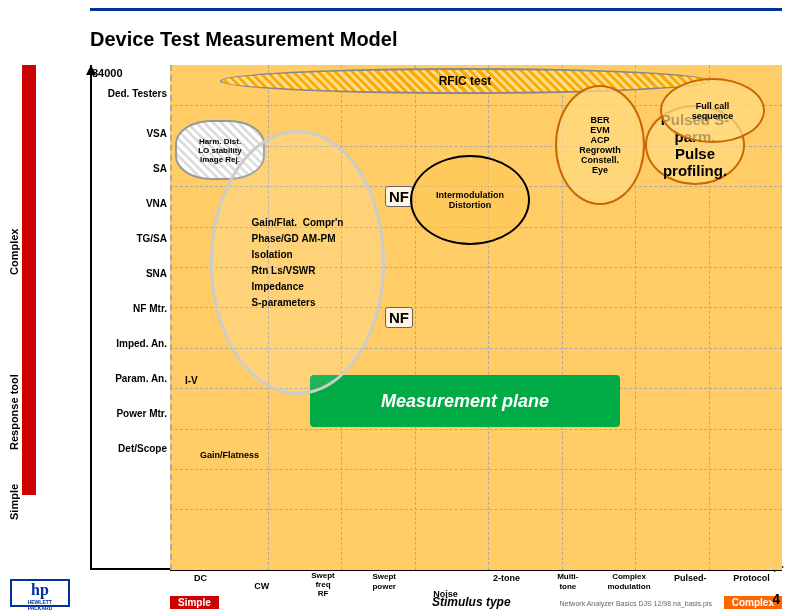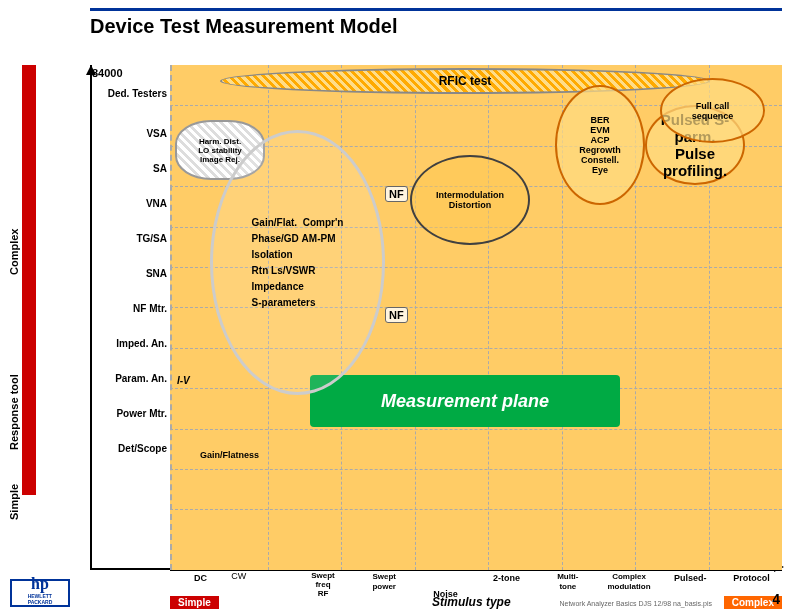--- a/index.html
+++ b/index.html
@@ -3,21 +3,21 @@
   <meta charset="utf-8">
   <style>
     * { box-sizing: border-box; margin: 0; padding: 0; }
     body { width: 792px; height: 612px; overflow: hidden; font-family: Arial, Helvetica, sans-serif; background: #fff; position: relative; }
 
     .page { width: 792px; height: 612px; position: relative; background: #fff; }
 
     
     .title-bar {
       position: absolute; top: 8px; left: 90px; right: 10px;
-      border-top: 3px solid #003399; padding-top: 4px;
+      border-top: 3px solid #003399; padding-top: 17px;
     }
     .title-text {
       font-size: 20px; font-weight: bold; color: #000;
     }
 
     
     .label-complex {
       position: absolute; left: 8px; top: 75px;
       writing-mode: vertical-rl; transform: rotate(180deg);
       font-size: 11px; font-weight: bold; color: #000;
@@ -43,27 +43,27 @@
       position: absolute; left: 0; width: 75px;
       font-size: 10px; font-weight: bold; text-align: right; color: #000;
       padding-right: 4px;
     }
 
     
     .nf-label {
       position: absolute;
       background: rgba(255,255,255,0.8);
       border: 1px solid #666; border-radius: 3px;
-      font-size: 11px; font-weight: bold; padding: 1px 3px;
+      font-size: 15px; font-weight: bold; padding: 1px 3px;
     }
 
     
     .hp-logo {
       position: absolute; left: 10px; bottom: 5px; width: 60px; height: 28px;
-      border: 2px solid #003399; display: flex; align-items: flex-end; justify-content: center; margin-top: 47px;
+      border: 2px solid #003399; display: flex; align-items: flex-start; justify-content: center; margin-top: 47px;
     }
 
     
     .page-num {
       position: absolute; right: 12px; bottom: 5px; font-size: 14px; font-weight: bold;
     }
 
     
     .footer-small {
       position: absolute; right: 80px; bottom: 5px; font-size: 7px; color: #666; text-align: right;
@@ -189,21 +189,21 @@
       S-parameters
     </div>
   </div>
 
   <div class="nf-label" style="left:385px;top:186px;">NF</div>
 
   <div class="nf-label" style="left:385px;top:307px;">NF</div>
 
   <div style="position:absolute;left:410px;top:155px;width:120px;height:90px;
     background:rgba(255,200,80,0.5);
-    border:2px solid #404040;border-radius:50%;
+    border:2px solid #000000;border-radius:50%;
     display:flex;align-items:center;justify-content:center;text-align:center;font-size:9px;font-weight:bold;">
     <span>Intermodulation<br>Distortion</span>
   </div>
 
   <div style="position:absolute;left:555px;top:85px;width:90px;height:120px;
     background:rgba(255,220,130,0.7);
     border:2px solid #cc6600;border-radius:50%;
     display:flex;align-items:center;justify-content:center;text-align:center;font-size:9px;font-weight:bold;">
     <span>BER<br>EVM<br>ACP<br>Regrowth<br>Constell.<br>Eye</span>
   </div>
@@ -216,33 +216,33 @@
   </div>
 
   <div style="position:absolute;left:660px;top:78px;width:105px;height:65px;
     background:rgba(255,220,130,0.7);
     border:2px solid #cc6600;border-radius:50%;
     display:flex;align-items:center;justify-content:center;text-align:center;font-size:9px;font-weight:bold;">
     <span>Full call<br>sequence</span>
   </div>
 
 
-  <div style="position:absolute;left:177px;top:375px;font-size:10px;font-weight:bold;color:#000;font-style:italic;">I-V</div>
+  <div style="position:absolute;left:185px;top:375px;font-size:10px;font-weight:bold;color:#000;">I-V</div>
 
 
   <div style="position:absolute;left:200px;top:450px;font-size:9px;font-weight:bold;color:#000;">Gain/Flatness</div>
 
   <div style="position:absolute;left:310px;top:375px;width:310px;height:52px;
     background:#00aa44;border-radius:4px;
     display:flex;align-items:center;justify-content:center;
     font-size:18px;font-weight:bold;color:#fff;font-style:italic;">Measurement plane</div>
 
   <div style="position:absolute;left:170px;bottom:18px;right:10px;height:24px;display:flex;border-top:1px solid #000;margin-top:28px;">
     <div style="flex:1;text-align:center;font-size:9px;font-weight:bold;padding-top:2px;">DC</div>
-    <div style="flex:1;text-align:left;font-size:9px;font-weight:normal;padding-top:0;">CW</div>
+    <div style="flex:1;text-align:center;font-size:9px;font-weight:bold;padding-top:10px;">CW</div>
     <div style="flex:1;text-align:center;font-size:8px;font-weight:bold;padding-top:1px;line-height:1.1;">Swept<br>freq<br>RF</div>
     <div style="flex:1;text-align:center;font-size:8px;font-weight:bold;padding-top:1px;line-height:1.2;">Swept<br>power</div>
     <div style="flex:1;text-align:center;font-size:9px;font-weight:bold;padding-top:18px;">Noise</div>
     <div style="flex:1;text-align:center;font-size:9px;font-weight:bold;padding-top:2px;">2-tone</div>
     <div style="flex:1;text-align:center;font-size:8px;font-weight:bold;padding-top:1px;line-height:1.2;">Multi-<br>tone</div>
     <div style="flex:1;text-align:center;font-size:8px;font-weight:bold;padding-top:1px;line-height:1.2;">Complex<br>modulation</div>
     <div style="flex:1;text-align:center;font-size:9px;font-weight:bold;padding-top:2px;">Pulsed-</div>
     <div style="flex:1;text-align:center;font-size:9px;font-weight:bold;padding-top:2px;">Protocol</div>
   </div>
 

